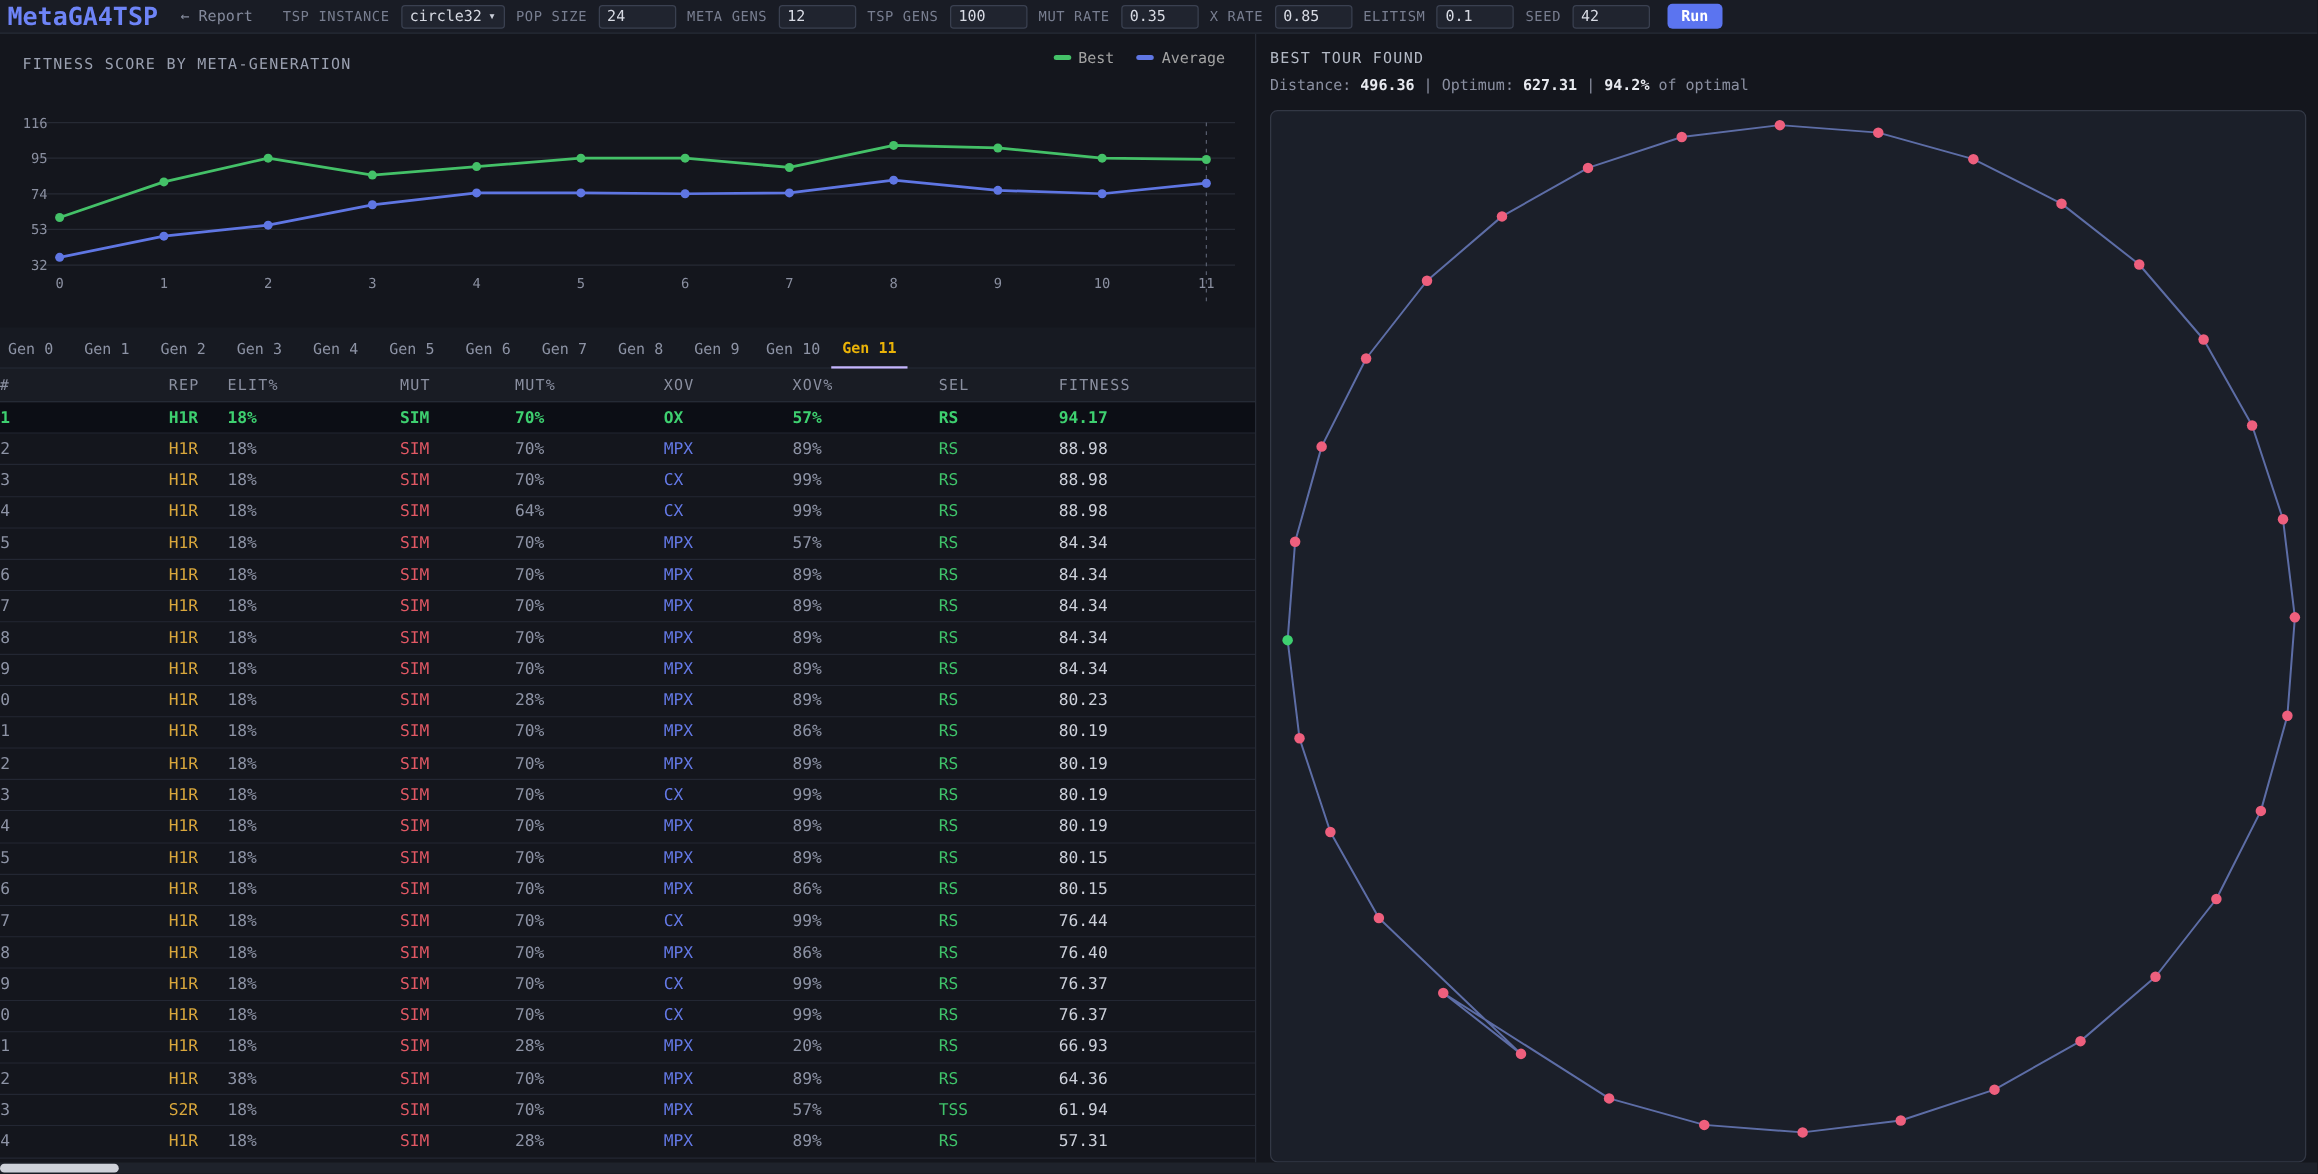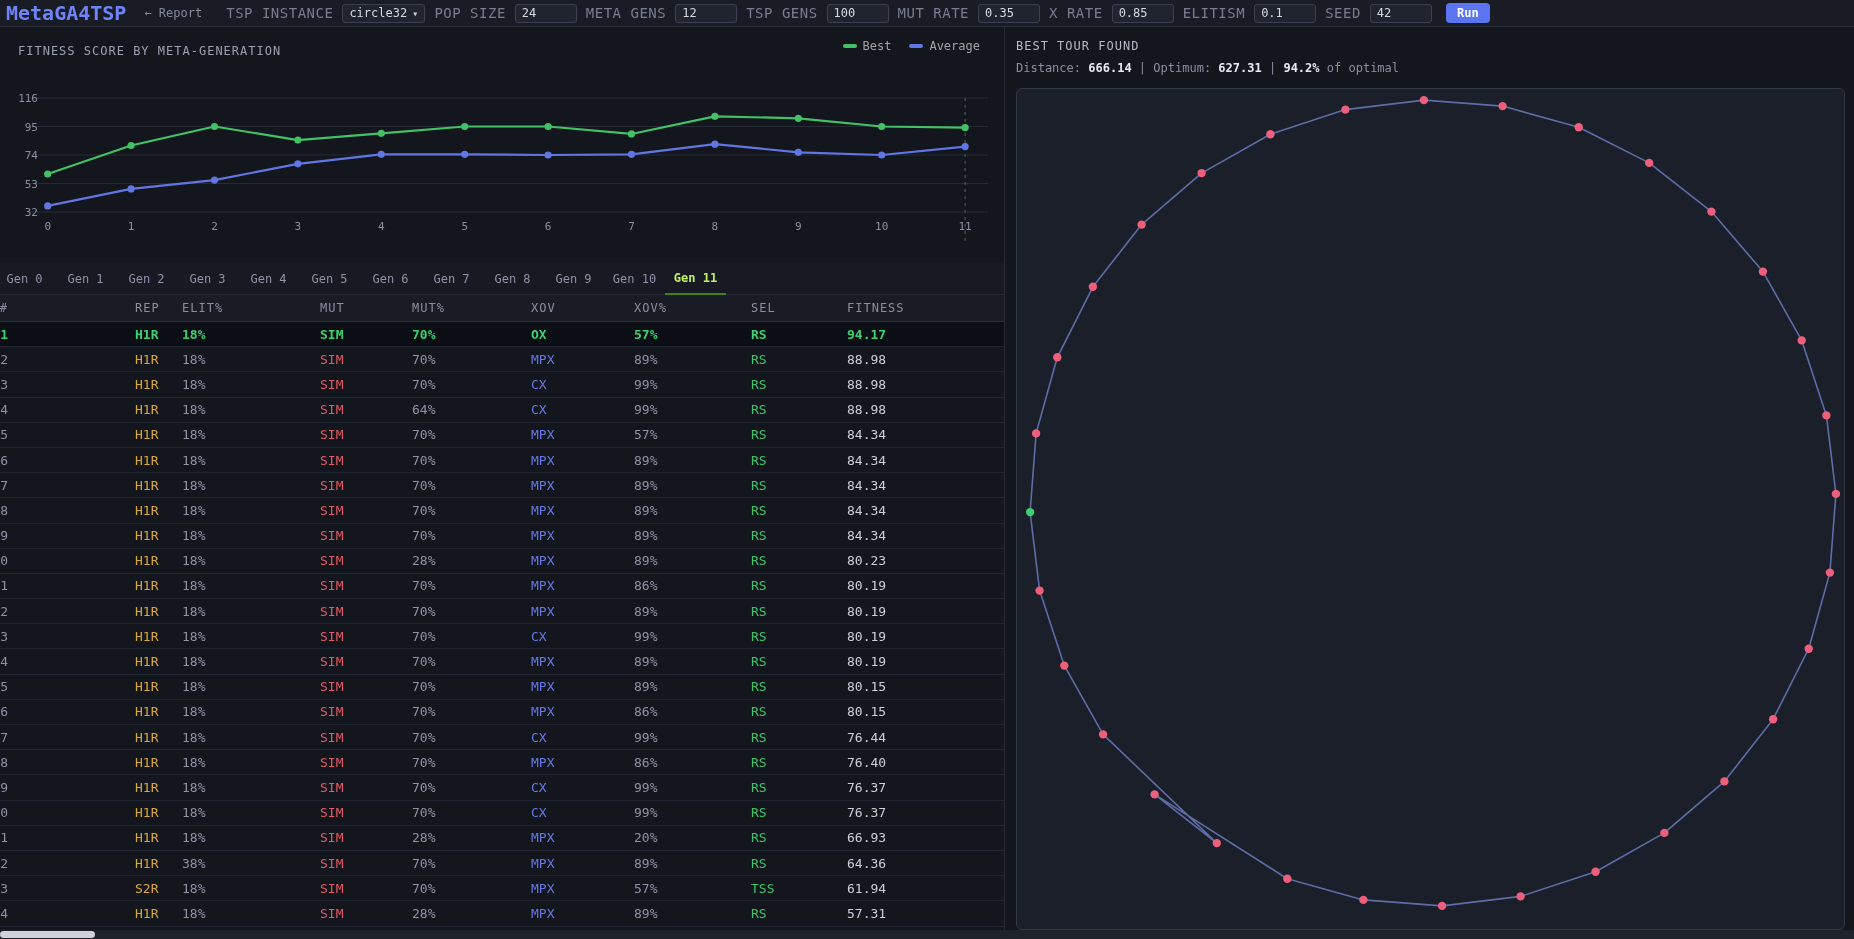--- a/index.html
+++ b/index.html
@@ -5,21 +5,21 @@
   * { margin:0; padding:0; box-sizing:border-box; }
   html,body { width:1854px; height:939px; overflow:hidden; }
   body { background:#14161d; font-family:"DejaVu Sans Mono", monospace; color:#c9cdd8; position:relative; }
 
   
   .toolbar { position:absolute; top:0; left:0; width:100%; height:27px; background:#191c25;
              border-bottom:1px solid #262b36; display:flex; align-items:center; padding:0 6px; gap:10px; }
   .brand { color:#6e84f7; font-weight:bold; font-size:20px; letter-spacing:0; }
   .report-link { color:#848a9c; font-size:12px; margin-left:8px; cursor:pointer; }
   .tb-fields { display:flex; align-items:center; gap:9px; margin-left:14px; }
-  .tb-label { color:#787e90; font-size:14px; letter-spacing:.5px; white-space:nowrap; }
+  .tb-label { color:#787e90; font-size:11px; letter-spacing:.5px; white-space:nowrap; }
   .tb-input { background:#20242f; border:1px solid #3a4050; border-radius:3px; color:#d7dae3;
               font-family:inherit; font-size:12px; height:19px; width:62px; padding:0 6px; }
   .tb-select { background:#20242f; border:1px solid #3a4050; border-radius:3px; color:#d7dae3;
                font-size:12px; height:19px; width:83px; padding:0 6px; display:flex; align-items:center;
                justify-content:space-between; cursor:pointer; }
   .tb-select .chev { font-size:10px; color:#c9cdd8; }
   .run-btn { background:#5b74f0; color:#fff; border:none; border-radius:4px; font-family:inherit;
              font-weight:bold; font-size:12px; height:20px; width:44px; cursor:pointer; margin-left:4px; }
 
   
@@ -29,21 +29,21 @@
   .legend { position:absolute; top:12px; right:24px; display:flex; gap:18px; font-size:12px; color:#a3a3a3; }
   .legend .item { display:flex; align-items:center; gap:6px; }
   .legend .dash { width:14px; height:4px; border-radius:2px; display:inline-block; }
   .chart-svg { position:absolute; top:27px; left:0; }
 
   
   .tabs { position:absolute; top:235px; left:-6px; width:1020px; height:33px; display:flex;
           border-bottom:1px solid #262b36; background:#171a22; }
   .tab { width:61px; height:33px; display:flex; align-items:center; justify-content:center;
          font-size:12px; color:#8d93a5; cursor:pointer; white-space:nowrap; }
-  .tab.active { color:#bef264; font-weight:bold; border-bottom:2px solid #4d7c0f; }
+  .tab.active { color:#eab308; font-weight:bold; border-bottom:2px solid #c4b5fd; }
 
   
   .gtable { position:absolute; top:268px; left:-30px; width:1035px; font-size:13px; }
   .trow { display:grid; grid-template-columns:117px 95px 138px 92px 119px 103px 117px 96px 1fr;
           height:25.2px; align-items:center; border-bottom:1px solid #232733; background:#14161d; }
   .trow.head { height:27px; background:#191c24; font-size:12px; color:#8a8fa0; letter-spacing:1px; border-bottom:1px solid #2a2f3b; }
   .c-num { text-align:right; padding-right:79px; color:#8d93a5; }
   .trow.head .c-num { color:#8a8fa0; }
   .c-rep { color:#d9a73c;margin-left:48px; }
   .c-pct { color:#8d93a5; }
@@ -454,21 +454,21 @@
         <span class="c-sel">RS</span>
         <span class="c-fit">57.31</span>
       </div>
     </div>
 </div>
 
 <div class="panel-right">
   <div class="tour-heading">BEST TOUR FOUND</div>
   <div class="tour-stats">
     <span>Distance:</span>
-    <b>666.14</b>
+    <b>496.36</b>
     <span>|</span>
     <span>Optimum:</span>
     <b>627.31</b>
     <span>|</span>
     <b>94.2%</b>
     <span>of optimal</span>
   </div>
   <div class="tour-canvas">
     <svg width="829" height="842" viewBox="0 0 829 842">
         <polygon points="406.9,11.1 485.6,17.1 561.7,38.3 632.2,73.9 694.4,122.6 745.9,182.6 784.7,251.4 809.4,326.4 818.9,404.9 812.9,483.6 791.7,559.7 756.1,630.2 707.4,692.4 647.4,743.9 578.6,782.7 503.6,807.4 425.1,816.9 346.4,810.9 270.3,789.7 137.6,705.4 199.8,754.1 86.1,645.4 47.3,576.6 22.6,501.6 13.1,423.1 19.1,344.4 40.3,268.3 75.9,197.8 124.6,135.6 184.6,84.1 253.4,45.3 328.4,20.6" fill="none" stroke="#5d6da6" stroke-width="1.6" stroke-linejoin="round"></polygon>

